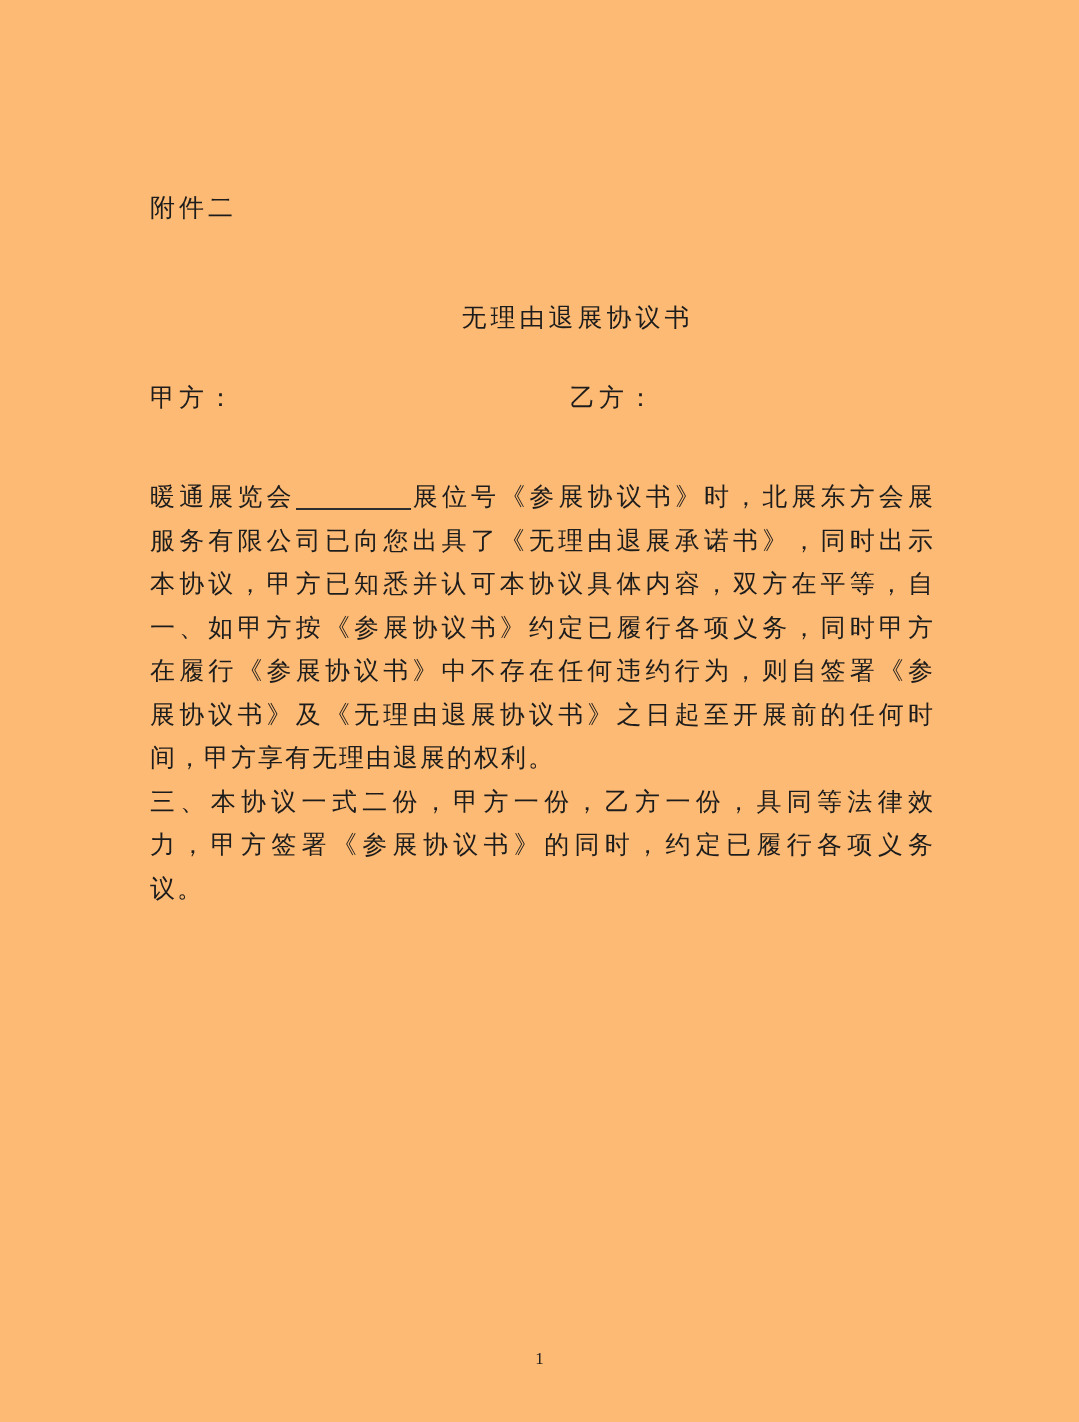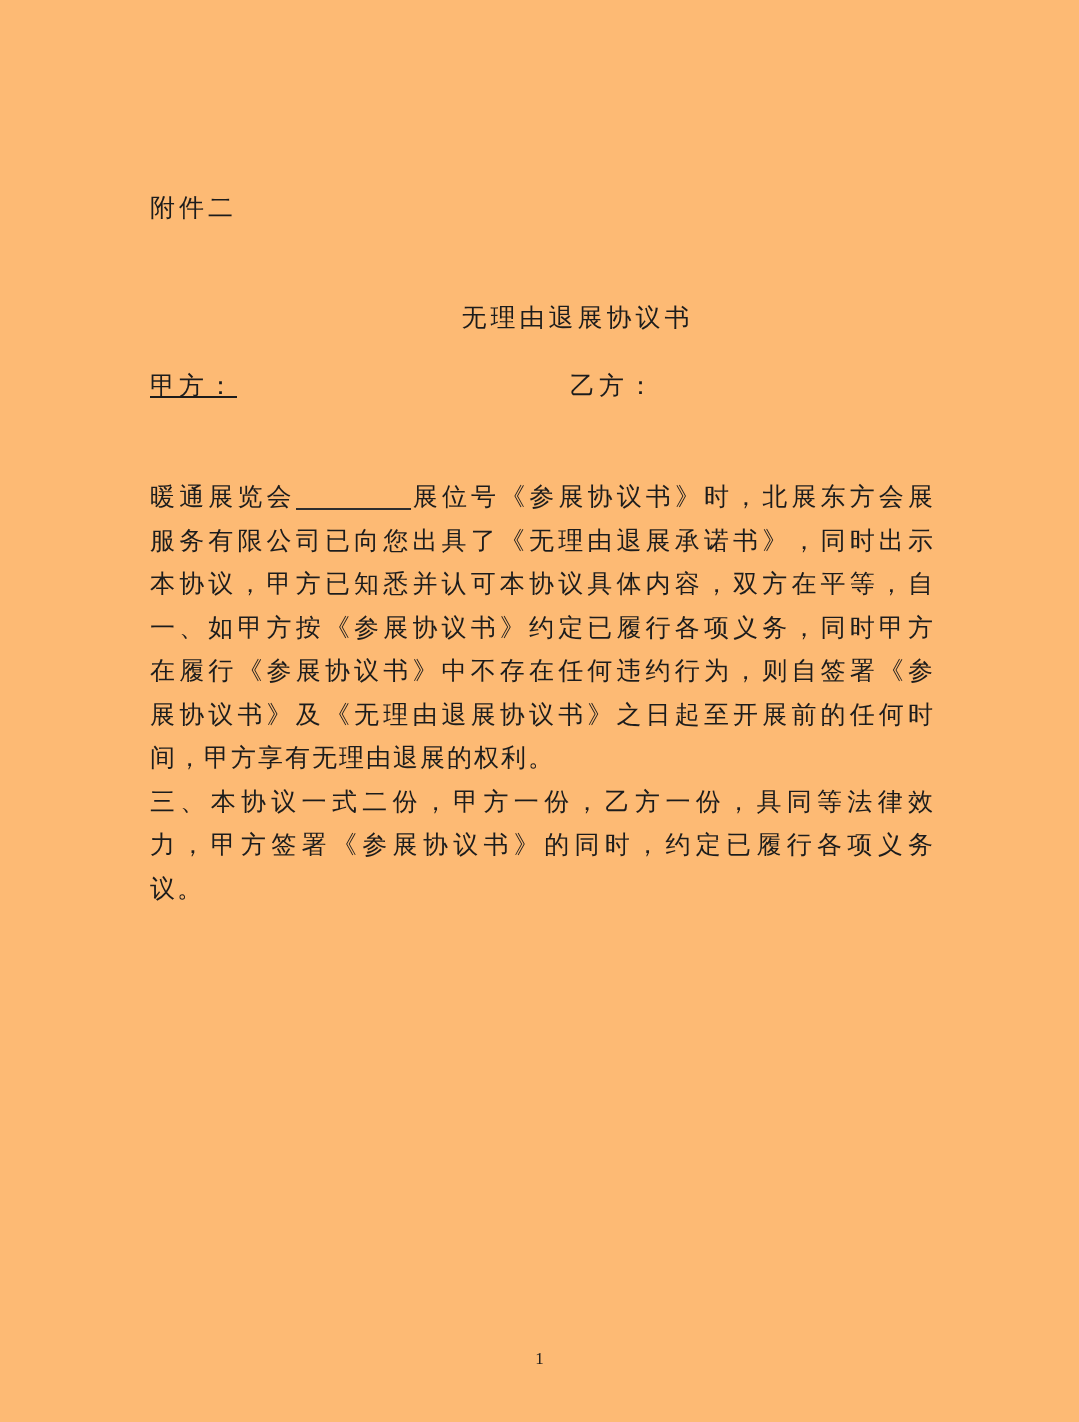--- a/index.html
+++ b/index.html
@@ -29,28 +29,27 @@
     top: 254px;
     left: 185px;           
     width: 785px;
     text-align: center;
     font-size: 25px;
     letter-spacing: 4px;
     line-height: 36px;
     margin-top: 46px;
   }
   .parties {
-    top: 364px;
+    top: 376px;
     left: 150px;
     width: 785px;
     height: 43px;
     font-size: 25px;
     letter-spacing: 4px;
     line-height: 43px;
-    text-decoration: underline;
   }
   .party-b { position: absolute; left: 420px; top: 0; }
 
   .body-text {
     top: 475px;
     left: 150px;
     width: 785px;
   }
   .para { margin: 0; }
   .para + .para { }

